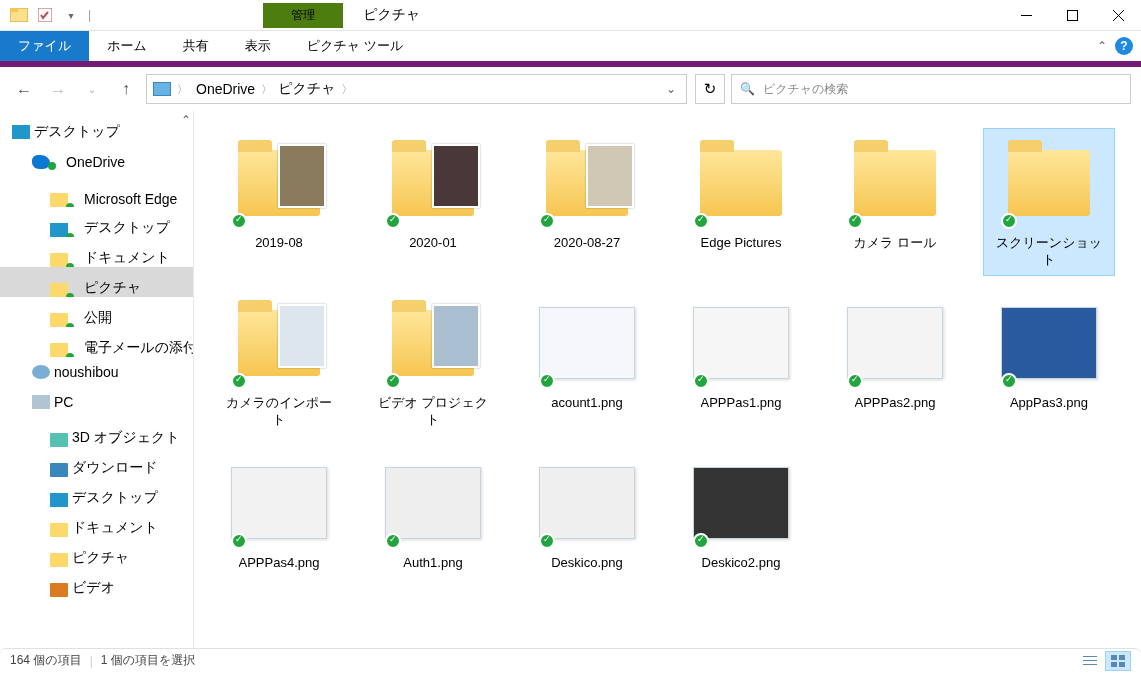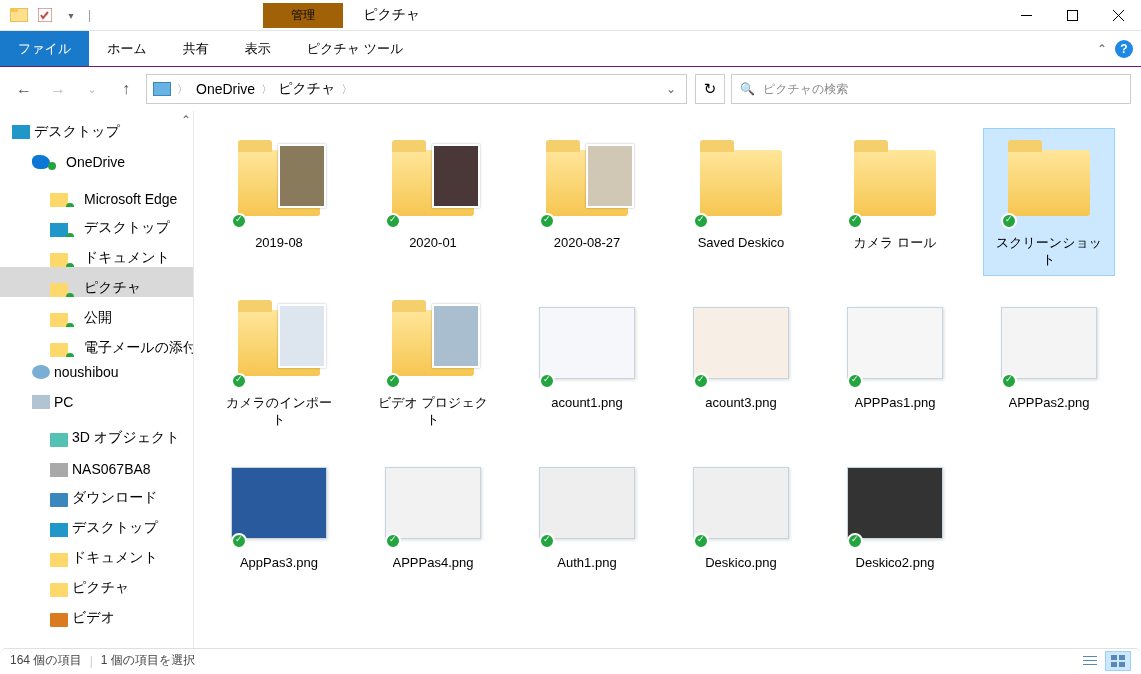--- a/index.html
+++ b/index.html
@@ -3,27 +3,27 @@
 <meta charset="utf-8">
 <style>
 * { box-sizing: border-box; margin: 0; padding: 0; font-family: "Meiryo", "Yu Gothic", sans-serif; }
 body { width: 1141px; height: 674px; background: #fff; overflow: hidden; font-size: 12px; }
 
 
 .titlebar { height: 31px; display: flex; align-items: center; border-bottom: 1px solid #e5e5e5; }
 .qat { display: flex; align-items: center; padding-left: 8px; gap: 4px; }
 .qat-icon { width: 22px; height: 22px; display: flex; align-items: center; justify-content: center; }
 .qat-sep { color: #999; margin: 0 2px; }
-.ribbon-context { background: #a16207; padding: 4px 28px; font-size: 12px; margin-left: 170px; }
+.ribbon-context { background: #4d7c0f; padding: 4px 28px; font-size: 12px; margin-left: 170px; }
 .title-text { margin-left: 20px; font-size: 14px; }
 .win-controls { margin-left: auto; display: flex; }
 .win-btn { width: 46px; height: 31px; display: flex; align-items: center; justify-content: center; font-size: 14px; }
 
 
-.ribbon { height: 36px; display: flex; align-items: stretch; border-bottom: 1px solid #701a75; text-align: center; }
+.ribbon { height: 36px; display: flex; align-items: stretch; border-bottom: 6px solid #701a75; text-align: center; }
 .ribbon-tab { padding: 8px 18px; font-size: 13px; display: flex; align-items: center; }
 .ribbon-tab.file { background: #1979ca; color: #fff; }
 .ribbon-tab.context { color: #000000; position: relative; }
 .ribbon-spacer { flex: 1; }
 .ribbon-right { display: flex; align-items: center; padding-right: 8px; gap: 8px; }
 .help-icon { width: 18px; height: 18px; border-radius: 50%; background: #1e88e5; color: #fff; display: flex; align-items: center; justify-content: center; font-size: 12px; font-weight: bold; }
 
 
 .addrbar { height: 44px; display: flex; align-items: center; padding: 6px 10px; gap: 6px; }
 .nav-btn { width: 28px; height: 28px; display: flex; align-items: center; justify-content: center; color: #555; font-size: 16px; }
@@ -202,24 +202,20 @@
       </div>
     <div class="tree-item indent1">
         <span class="tree-icon ico-pc"></span>
         <span>PC</span>
       </div>
     <div class="tree-item indent2">
         <span class="tree-icon ico-folder" style="background:#55c1b4;"></span>
         <span>3D オブジェクト</span>
       </div>
     <div class="tree-item indent2">
-        <span class="tree-icon ico-drive"></span>
-        <span>NAS067BA8</span>
-      </div>
-    <div class="tree-item indent2">
         <span class="tree-icon ico-folder" style="background:#3a87bd;color:#fff;"></span>
         <span>ダウンロード</span>
       </div>
     <div class="tree-item indent2">
         <span class="tree-icon ico-desktop"></span>
         <span>デスクトップ</span>
       </div>
     <div class="tree-item indent2">
         <span class="tree-icon ico-folder"></span>
         <span>ドキュメント</span>
@@ -261,21 +257,21 @@
             </div>
             <div class="sync-badge"></div>
           </div>
           <div class="item-label">2020-08-27</div>
         </div>
         <div class="item">
           <div class="thumb">
             <div class="folder-shape"></div>
             <div class="sync-badge"></div>
           </div>
-          <div class="item-label">Saved Deskico</div>
+          <div class="item-label">Edge Pictures</div>
         </div>
         <div class="item">
           <div class="thumb">
             <div class="folder-shape"></div>
             <div class="sync-badge"></div>
           </div>
           <div class="item-label">カメラ ロール</div>
         </div>
         <div class="item selected">
           <div class="thumb">
@@ -301,27 +297,20 @@
             <div class="sync-badge"></div>
           </div>
           <div class="item-label">ビデオ プロジェクト</div>
         </div>
         <div class="item">
           <div class="thumb">
             <div class="img-thumb" style="background: rgb(245, 247, 250);"></div>
             <div class="sync-badge"></div>
           </div>
           <div class="item-label">acount1.png</div>
-        </div>
-        <div class="item">
-          <div class="thumb">
-            <div class="img-thumb" style="background: rgb(247, 239, 230);"></div>
-            <div class="sync-badge"></div>
-          </div>
-          <div class="item-label">acount3.png</div>
         </div>
         <div class="item">
           <div class="thumb">
             <div class="img-thumb" style="background: rgb(246, 246, 246);"></div>
             <div class="sync-badge"></div>
           </div>
           <div class="item-label">APPPas1.png</div>
         </div>
         <div class="item">
           <div class="thumb">

